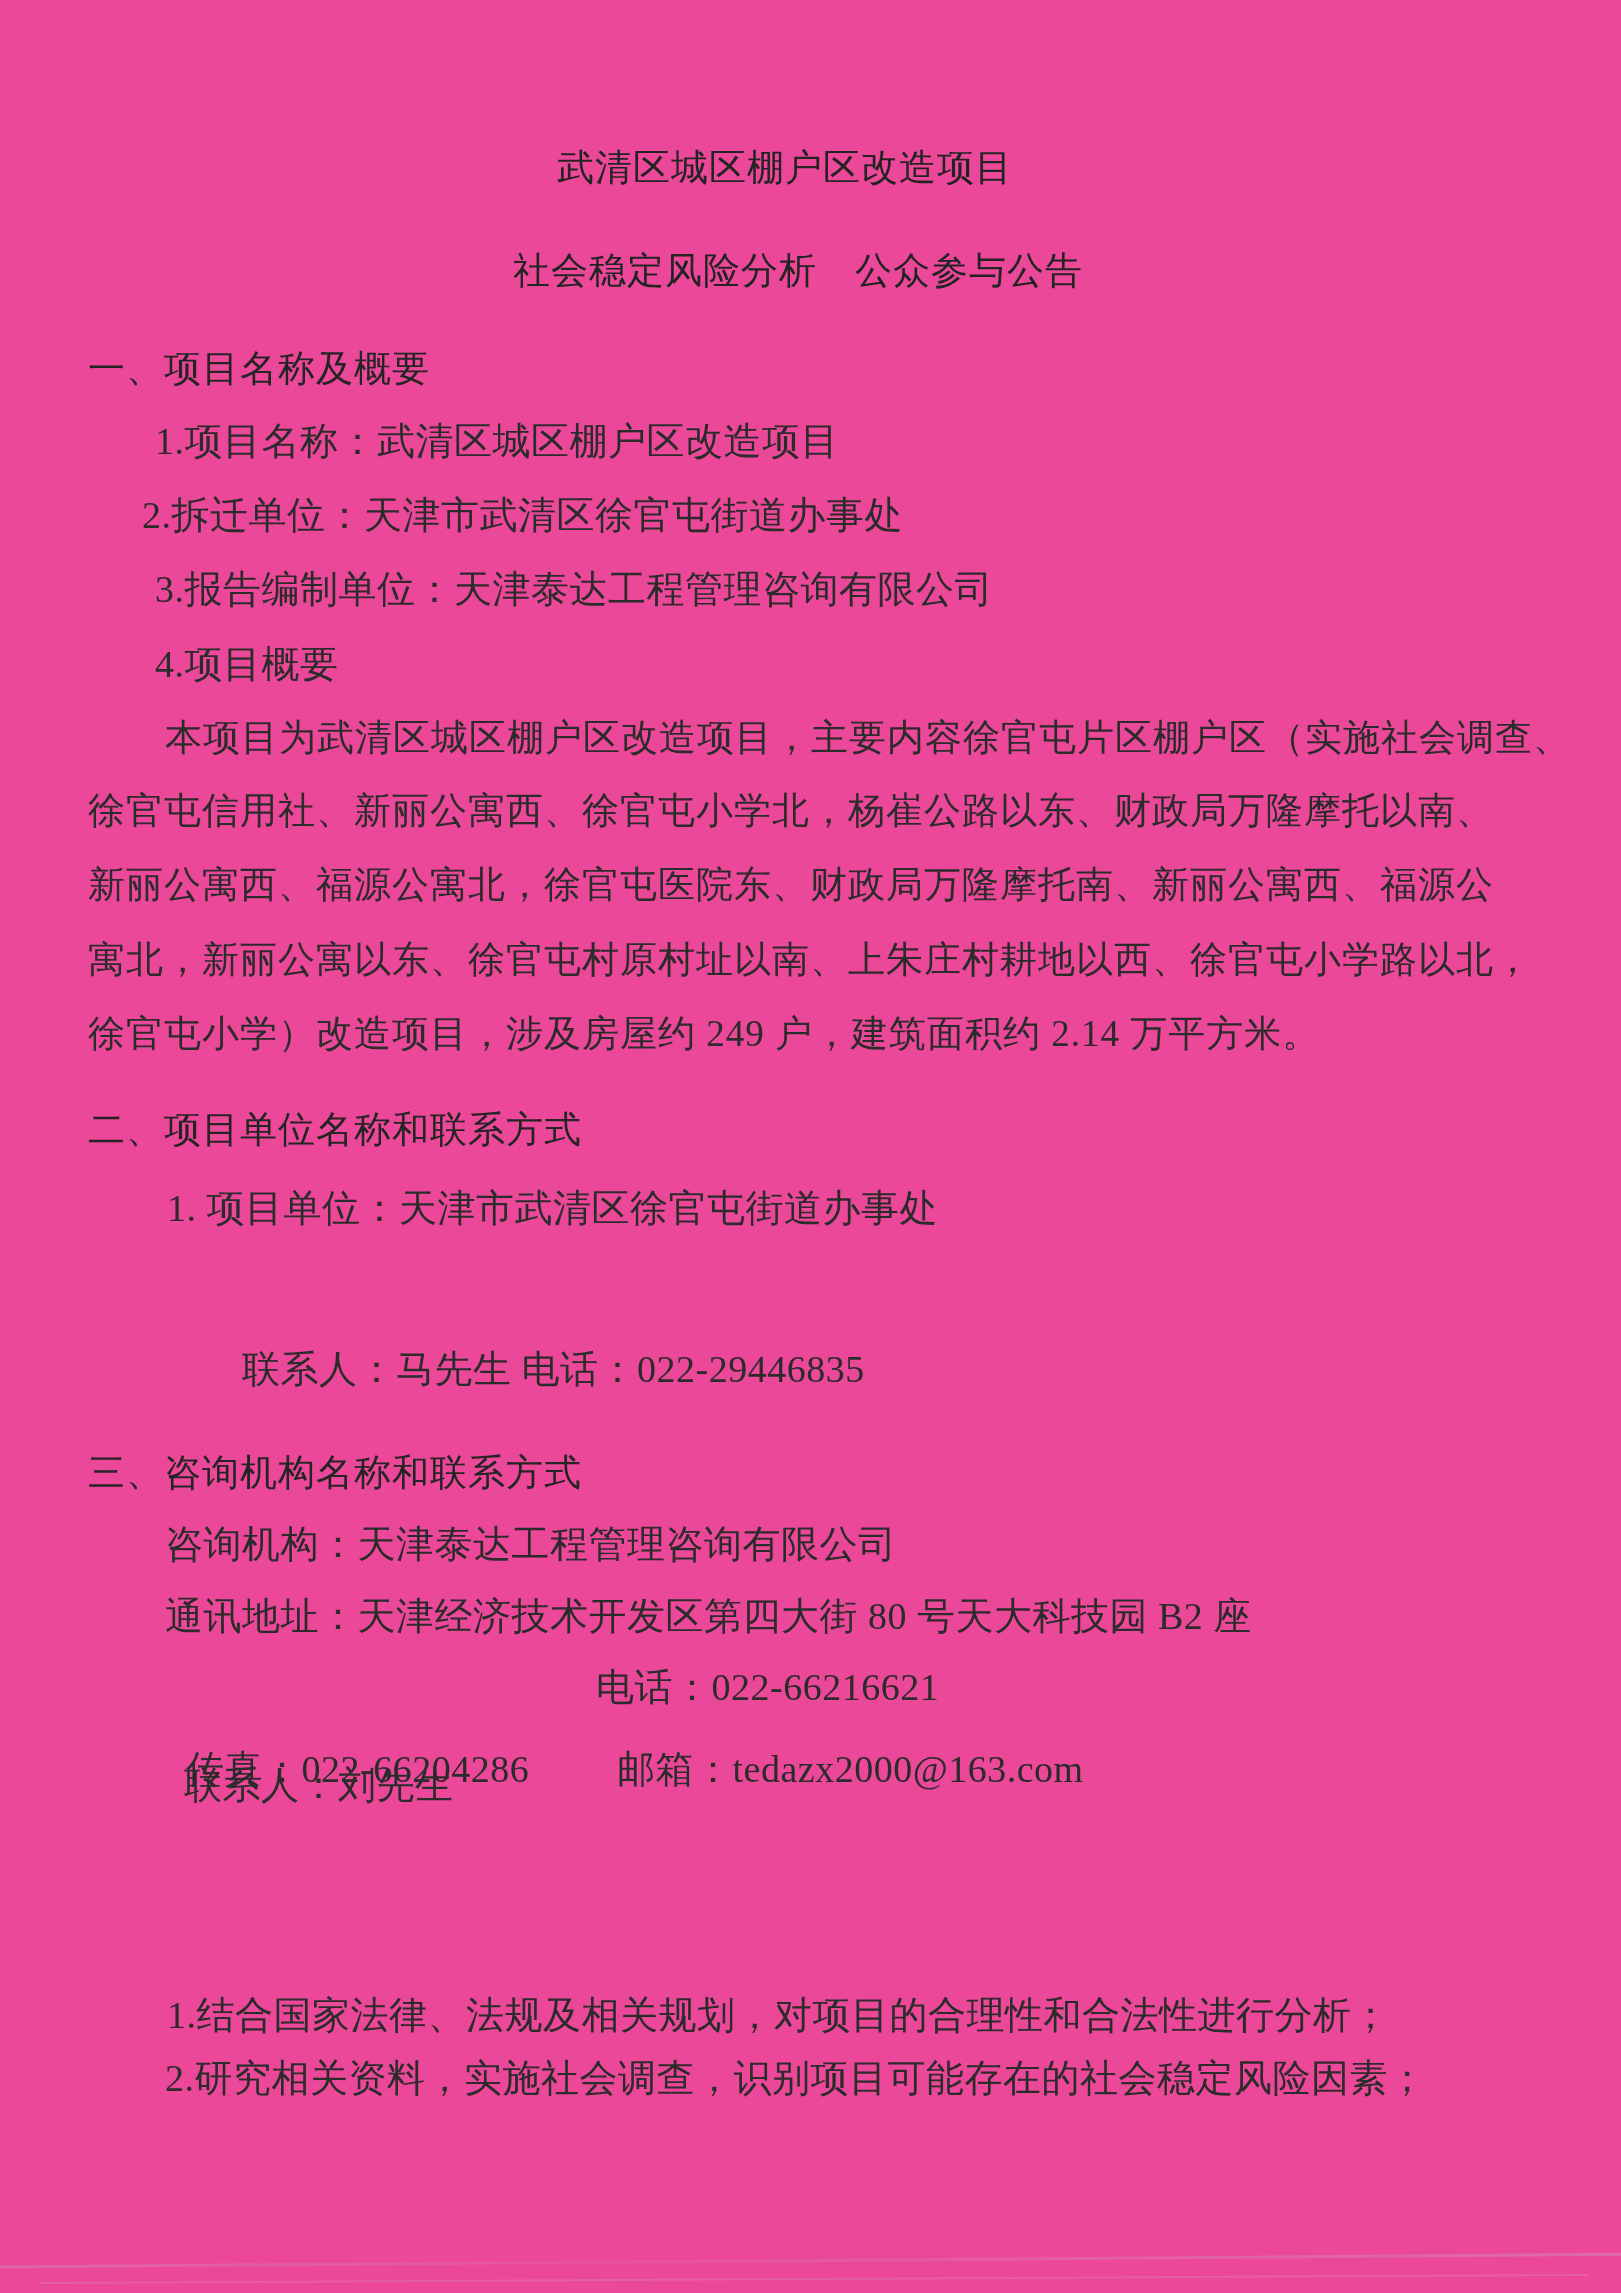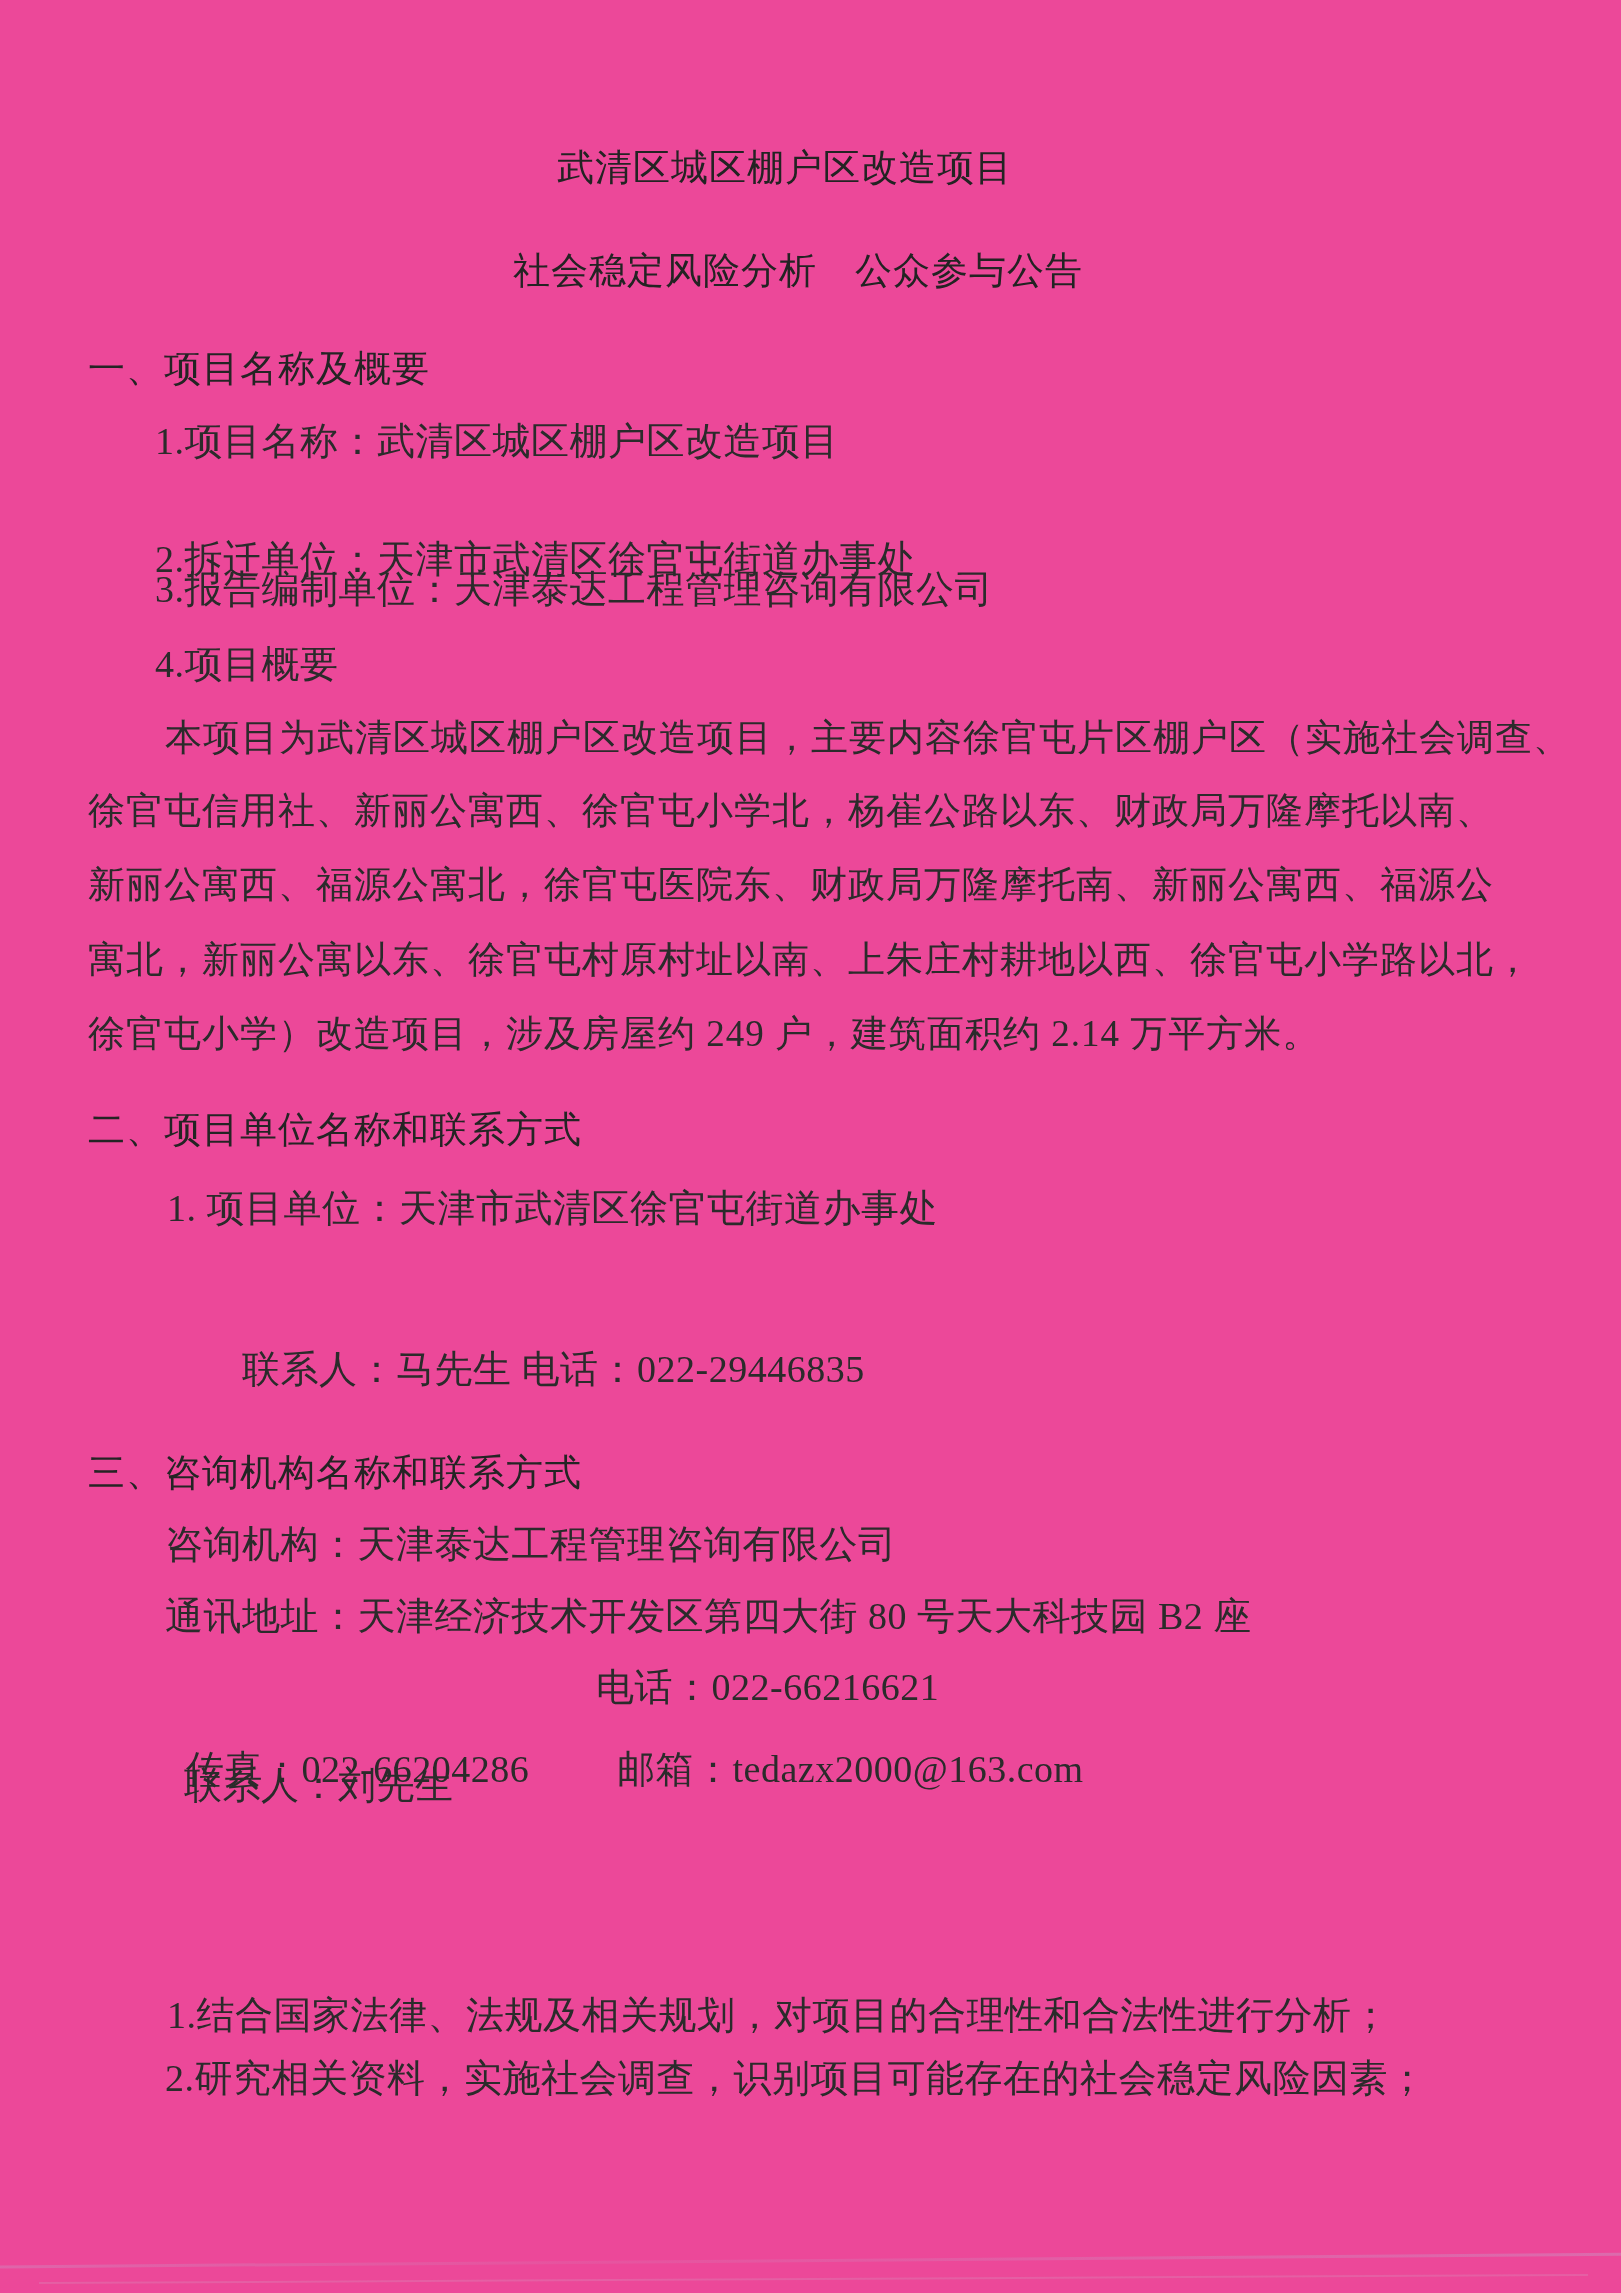--- a/index.html
+++ b/index.html
@@ -63,21 +63,21 @@
 </head>
 <body>
 
 <div class="page">
 
   <div class="tline doc-title" style="top:147px;">武清区城区棚户区改造项目</div>
   <div class="tline doc-subtitle" style="top:250px;">社会稳定风险分析　公众参与公告</div>
 
   <div class="tline sec-heading" style="left:88px; top:348px;">一、项目名称及概要</div>
   <div class="tline" style="left:155px; top:420px;">1.项目名称：武清区城区棚户区改造项目</div>
-  <div class="tline" style="left:155px; top:494px;margin-top:44px;">2.拆迁单位：天津市武清区徐官屯街道办事处</div>
+  <div class="tline" style="left:142px; top:494px;">2.拆迁单位：天津市武清区徐官屯街道办事处</div>
   <div class="tline" style="left:155px; top:568px;">3.报告编制单位：天津泰达工程管理咨询有限公司</div>
   <div class="tline" style="left:155px; top:643px;">4.项目概要</div>
 
   <div class="tline para-line" style="left:165px; top:717px;">本项目为武清区城区棚户区改造项目，主要内容徐官屯片区棚户区（实施社会调查、</div>
   <div class="tline para-line" style="left:88px; top:790px;">徐官屯信用社、新丽公寓西、徐官屯小学北，杨崔公路以东、财政局万隆摩托以南、</div>
   <div class="tline para-line" style="left:88px; top:864px;">新丽公寓西、福源公寓北，徐官屯医院东、财政局万隆摩托南、新丽公寓西、福源公</div>
   <div class="tline para-line" style="left:88px; top:939px;">寓北，新丽公寓以东、徐官屯村原村址以南、上朱庄村耕地以西、徐官屯小学路以北，</div>
   <div class="tline para-line" style="left:88px; top:1013px;">徐官屯小学）改造项目，涉及房屋约 249 户，建筑面积约 2.14 万平方米。</div>
 
   <div class="tline sec-heading" style="left:88px; top:1109px;">二、项目单位名称和联系方式</div>

